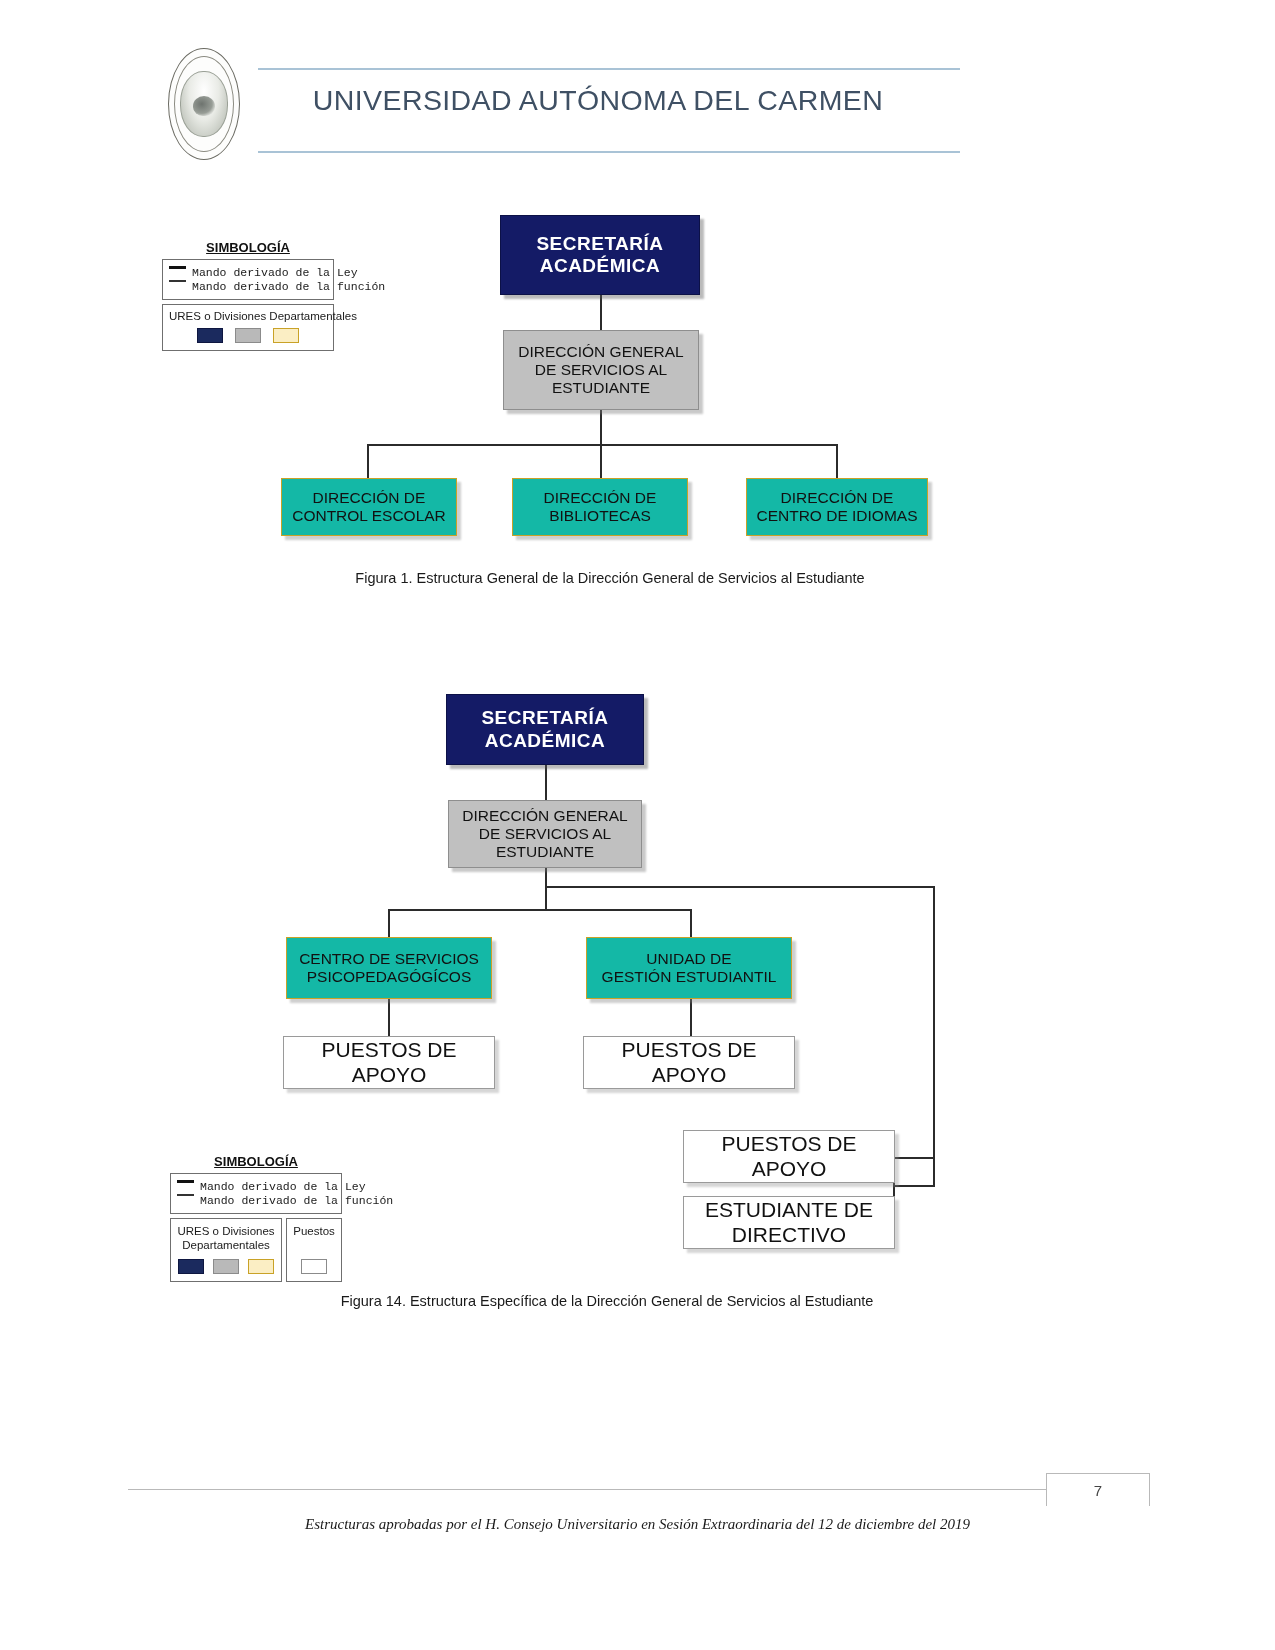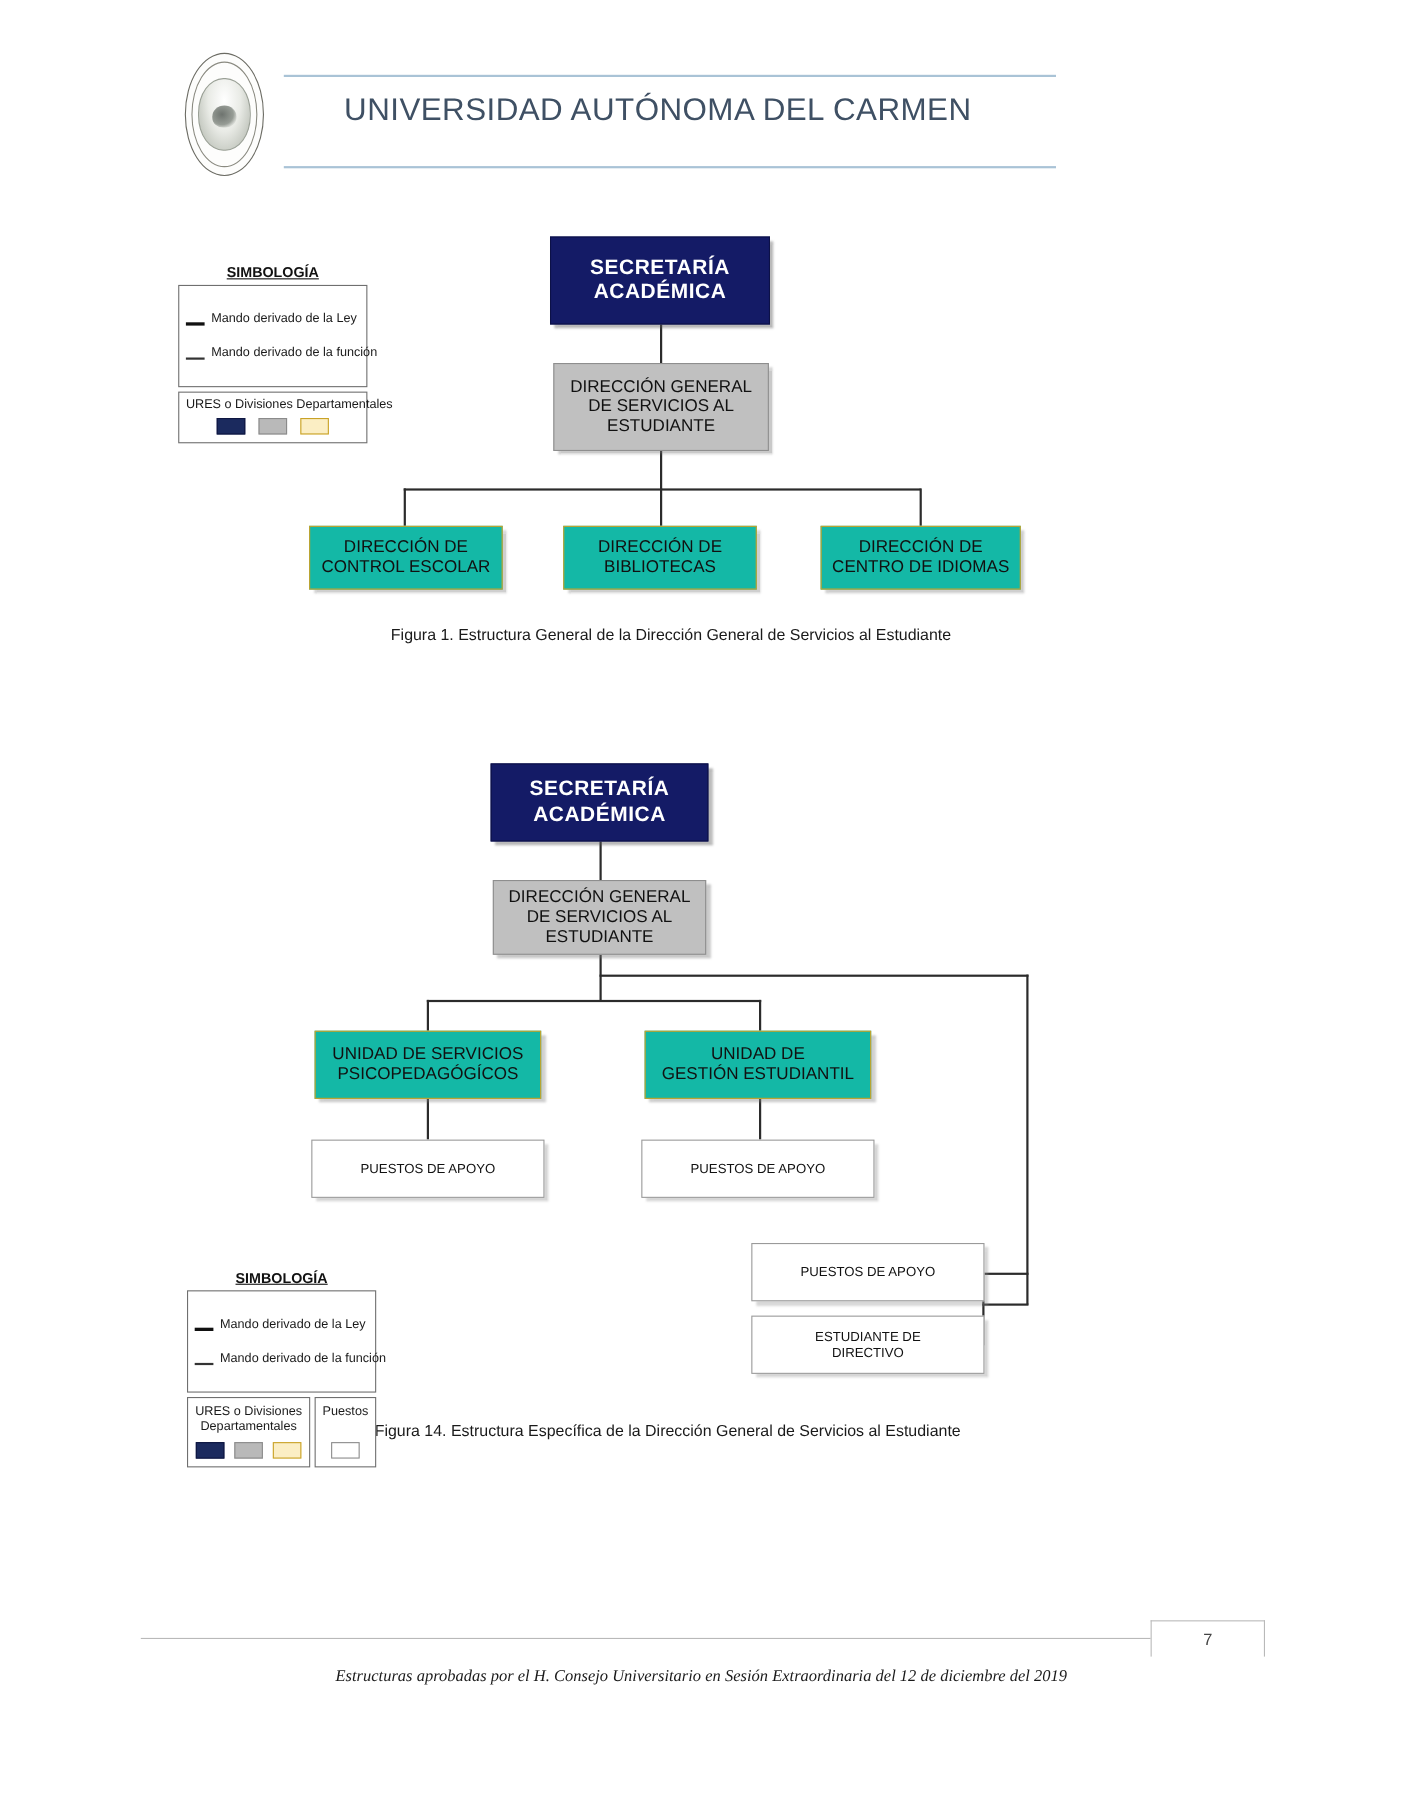--- a/index.html
+++ b/index.html
@@ -83,21 +83,21 @@
     background:#14b8a6;
     border:1.6px solid #c9a227;
     color:#111111;
     font-size:15.5px;
     box-shadow:4px 4px 2px rgba(130,130,130,.38);
   }
   .node.white {
     background:#ffffff;
     border:1.3px solid #9a9a9a;
     color:#111111;
-    font-size:12px;
+    font-size:21px;
     box-shadow:4px 4px 2px rgba(140,140,140,.36);
   }
 
   
   .ln { position:absolute; background:#2b2b2b; z-index:1; }
   .ln.v { width:2px; }
   .ln.h { height:2px; }
 
   
   .legend { position:absolute; z-index:5; }
@@ -105,21 +105,21 @@
     text-align:center;
     font-size:13px; font-weight:bold; color:#111;
     text-decoration:underline;
     margin-bottom:4px;
     font-family:"Liberation Sans", sans-serif;
   }
   .legend-box {
     border:1px solid #6f6f6f; background:#fff;
     padding:5px 7px 5px 6px;
   }
-  .leg-row { display:flex; align-items:flex-end; gap:6px; margin:19px 0; }
+  .leg-row { display:flex; align-items:flex-start; gap:6px; margin:1px 0;font-family:Liberation Mono, monospace; }
   .leg-dash-thick { width:17px; height:3.2px; background:#111; flex:0 0 auto; }
   .leg-dash-thin  { width:17px; height:1.6px; background:#333; flex:0 0 auto; }
   .leg-text { font-size:11.5px; color:#1a1a1a; white-space:nowrap; }
   .legend-box2 {
     border:1px solid #6f6f6f; background:#fff;
     margin-top:4px; padding:5px 6px 7px;
   }
   .legend-box2 .cap { font-size:11.5px; color:#1a1a1a; text-align:center; white-space:nowrap; }
   .swatches { display:flex; justify-content:center; gap:12px; margin-top:6px; }
   .sw { width:26px; height:15px; border:1px solid #707070; }
@@ -251,21 +251,21 @@
   <span>ACADÉMICA</span>
 </div>
 
 <div class="node gray" style="left:448px; top:800px; width:194px; height:68px; flex-direction:column;">
   <span>DIRECCIÓN GENERAL</span>
   <span>DE SERVICIOS AL</span>
   <span>ESTUDIANTE</span>
 </div>
 
 <div class="node yellow" style="left:286px; top:937px; width:206px; height:62px; flex-direction:column;">
-  <span>UNIDAD DE SERVICIOS</span>
+  <span>CENTRO DE SERVICIOS</span>
   <span>PSICOPEDAGÓGÍCOS</span>
 </div>
 
 <div class="node yellow" style="left:586px; top:937px; width:206px; height:62px; flex-direction:column;text-align:center;">
   <span>UNIDAD DE</span>
   <span>GESTIÓN ESTUDIANTIL</span>
 </div>
 
 <div class="node white" style="left:283px; top:1036px; width:212px; height:53px;">
   <span>PUESTOS DE APOYO</span>

